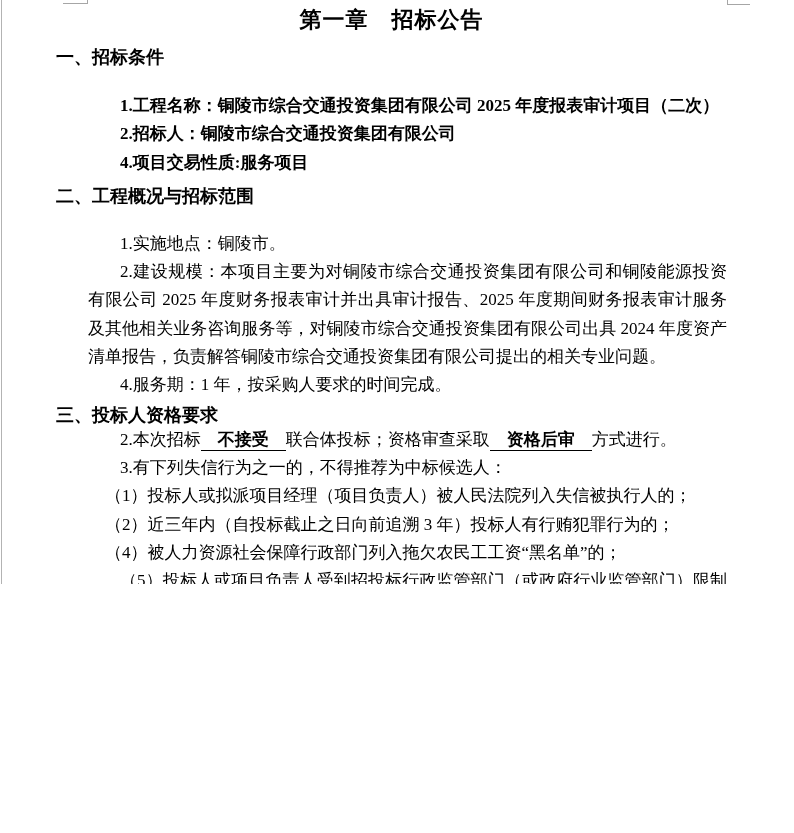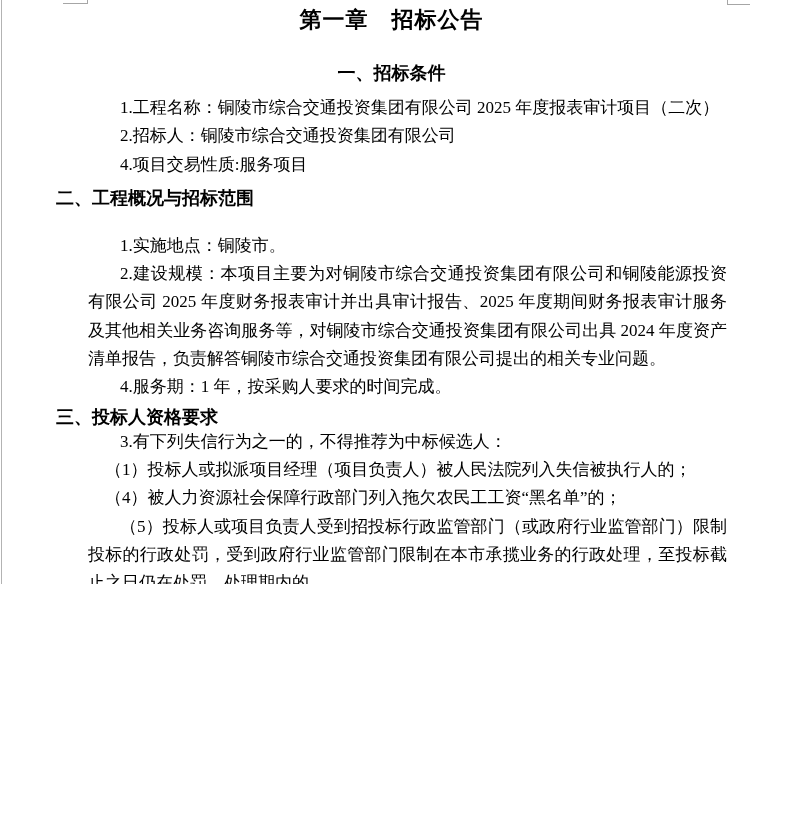--- a/index.html
+++ b/index.html
@@ -28,26 +28,26 @@
     font-size:22px;font-weight:bold;
     text-align:center;
     line-height:40px;
     letter-spacing:1px;
   }
   .h{
     margin:0;
     font-size:18px;font-weight:bold;
     line-height:28px;
   }
-  #s1-h{margin-top:19px;text-align:center;}
+  #s1-h{margin-top:3px;}
   #s2-h{margin-top:5px;}
   #s3-h{margin-top:1px;}
 
   .plist{margin:0;padding:0;list-style:none;}
-  #s1-list{margin-top:7px;}
+  #s1-list{margin-top:21px;font-weight:bold;}
   #s2-list{margin-top:20px;}
   #s3-list{margin-top:-3px;}
 
   .p{
     margin:0 0 0 32px;
     font-size:17px;
     line-height:28.3px;
     text-indent:32px;
     text-align:justify;
   }
@@ -82,20 +82,22 @@
 
     <h2 class="h" id="s2-h">二、工程概况与招标范围</h2>
     <div class="plist" id="s2-list">
       <p class="p">1.实施地点：铜陵市。</p>
       <p class="p">2.建设规模：本项目主要为对铜陵市综合交通投资集团有限公司和铜陵能源投资有限公司 2025 年度财务报表审计并出具审计报告、2025 年度期间财务报表审计服务及其他相关业务咨询服务等，对铜陵市综合交通投资集团有限公司出具 2024 年度资产清单报告，负责解答铜陵市综合交通投资集团有限公司提出的相关专业问题。</p>
       <p class="p">4.服务期：1 年，按采购人要求的时间完成。</p>
     </div>
 
     <h2 class="h" id="s3-h">三、投标人资格要求</h2>
     <div class="plist" id="s3-list">
+      <p class="p"><span>2.本次招标</span><span class="u-bold">　不接受　</span><span>联合体投标；资格审查采取</span><span class="u-bold">　资格后审　</span><span>方式进行。</span></p>
       <p class="p">3.有下列失信行为之一的，不得推荐为中标候选人：</p>
       <p class="p p-sub">（1）投标人或拟派项目经理（项目负责人）被人民法院列入失信被执行人的；</p>
+      <p class="p p-sub">（2）近三年内（自投标截止之日向前追溯 3 年）投标人有行贿犯罪行为的；</p>
       <p class="p p-sub">（4）被人力资源社会保障行政部门列入拖欠农民工工资“黑名单”的；</p>
       <p class="p">（5）投标人或项目负责人受到招投标行政监管部门（或政府行业监管部门）限制投标的行政处罚，受到政府行业监管部门限制在本市承揽业务的行政处理，至投标截止之日仍在处罚、处理期内的。</p>
     </div>
 
   </div>
 </div>
 
 </body></html>

